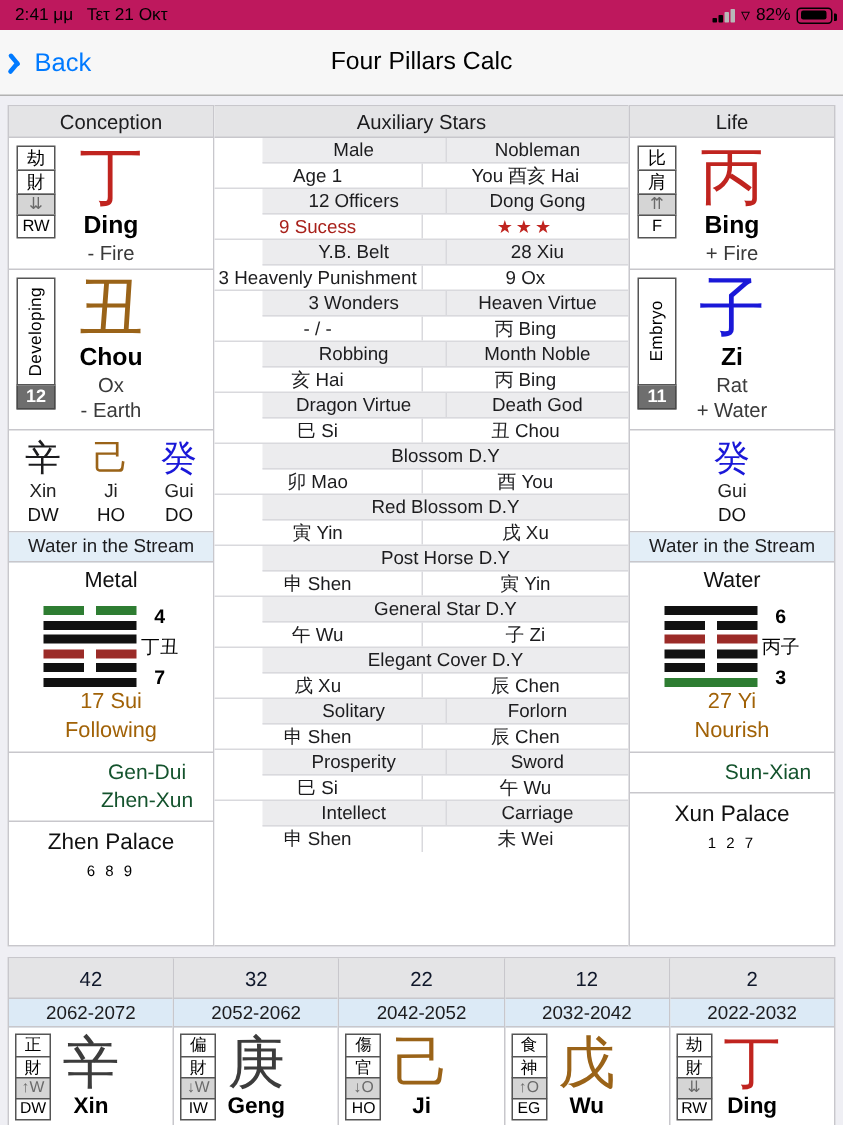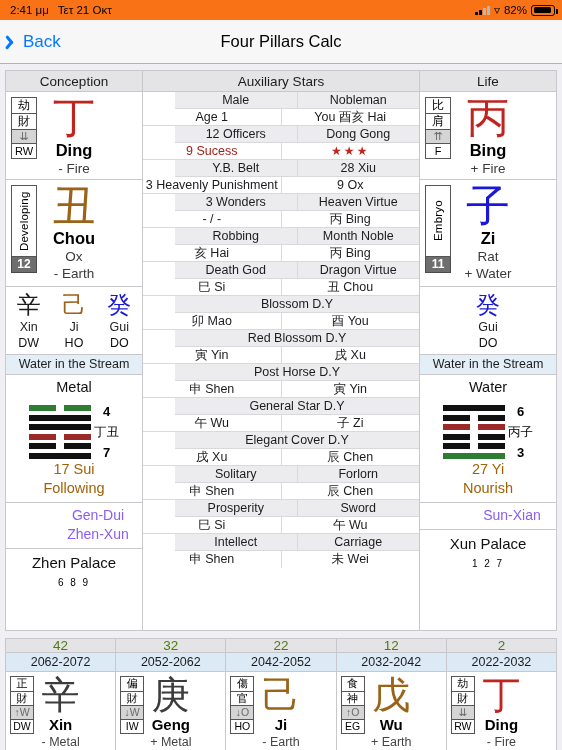--- a/index.html
+++ b/index.html
@@ -9,21 +9,21 @@
     font-family: "Liberation Sans", sans-serif;
     -webkit-font-smoothing: antialiased;
     overflow: hidden;
   }
 
   
   .statusbar {
     height: 20px; display: flex; align-items: center;
     justify-content: space-between;
     padding: 0 7px 0 10px;
-    font-size: 11.5px; color: #000; background: #f97316;
+    font-size: 11.5px; color: #000; background: #be185d;
   }
   .sb-left { display: flex; align-items: baseline; gap: 9px; }
   .sb-right { display: flex; align-items: center; gap: 4px; }
   .sig { display: inline-flex; align-items: flex-end; gap: 1.5px; height: 9px; }
   .sig i { width: 2.5px; background: #000; display: block; border-radius: .5px; }
   .sig i:nth-child(1){ height:3px; } .sig i:nth-child(2){ height:5px; }
   .sig i:nth-child(3){ height:7px; background:#b8b8b8; } .sig i:nth-child(4){ height:9px; background:#b8b8b8; }
   .wifi { font-size: 12px; line-height: 1; }
   .batt { position: relative; width: 24px; height: 11px; border: 1px solid #000;
           border-radius: 3px; display:inline-block; }
@@ -123,21 +123,21 @@
   .hline.solid span:first-child { flex: 1; }
   .hline.solid { gap: 0; }
   .hexside {
     display: flex; flex-direction: column; justify-content: space-between;
     height: 54px; font-size: 13px; font-weight: bold; line-height: 13px; color: #000;
   }
   .hexside .mid { font-size: 12.5px; font-weight: normal; font-family:"DejaVu Sans",sans-serif; }
   .hex-name { font-size: 14.5px; color: #a16207; line-height: 19px; }
 
   .two-line { border-bottom: .5px solid #c8c7cc; text-align: center; padding: 3px 0 4px; }
-  .two-line div { font-size: 14px; color: #8b5cf6; line-height: 19px; margin-left: 48px; }
+  .two-line div { font-size: 14px; color: #14532d; line-height: 19px; margin-left: 48px; }
   .palace { text-align: center; padding: 4px 0 6px; }
   .palace .pn { font-size: 15px; color: #111; line-height: 20px; }
   .palace .pnum { font-size: 10px; color: #000000; line-height: 20px; letter-spacing: 2px; }
 
   
   .aux-rows { }
   .arow { display: flex; border-bottom: .5px solid #d9d9dd; height: 17px; }
   .arow:last-child { border-bottom: none; }
   .arow.alt { background: #ececee; margin-left: 32px; }
   .acell {
@@ -148,23 +148,23 @@
   .arow.full .acell { border-left: none; }
   .acell.red { color: #a8201a; }
   .acell.stars { color: #c0241f; letter-spacing: 2px; font-size: 12px; }
   .aux-pad { height: 62px; }
 
   
   .luck { margin: 7px 5px 0 5px; background: #fff; border: .5px solid #c8c7cc; display: flex; }
   .lcol { flex: 1; border-right: .5px solid #c8c7cc; }
   .lcol:last-child { border-right: none; }
   .l-age {
-    height: 14px; background: #e4e4e6; border-bottom: .5px solid #c8c7cc;
+    height: 27px; background: #e4e4e6; border-bottom: .5px solid #c8c7cc;
     display: flex; align-items: center; justify-content: center;
-    font-size: 13.5px; color: #4d7c0f;
+    font-size: 13.5px; color: #0f172a;
   }
   .l-years {
     height: 19px; background: #dceaf6; border-bottom: .5px solid #c8c7cc;
     display: flex; align-items: center; justify-content: center;
     font-size: 12.5px; color: #1c1c1e;
   }
   .l-stem { position: relative; height: 83px; border-bottom: .5px solid #c8c7cc; }
   .l-badge { position: absolute; left: 4px; top: 4px; width: 24px; }
   .lx {
     border: 1px solid #555; background: #fff; text-align: center;
@@ -343,22 +343,22 @@
         </div>
         <div class="arow alt">
           <div class="acell">Robbing</div>
           <div class="acell">Month Noble</div>
         </div>
         <div class="arow">
           <div class="acell">亥 Hai</div>
           <div class="acell">丙 Bing</div>
         </div>
         <div class="arow alt">
+          <div class="acell">Dragon Virtue</div>
           <div class="acell">Death God</div>
-          <div class="acell">Dragon Virtue</div>
         </div>
         <div class="arow">
           <div class="acell">巳 Si</div>
           <div class="acell">丑 Chou</div>
         </div>
         <div class="arow alt full">
           <div class="acell">Blossom D.Y</div>
         </div>
         <div class="arow">
           <div class="acell">卯 Mao</div>

